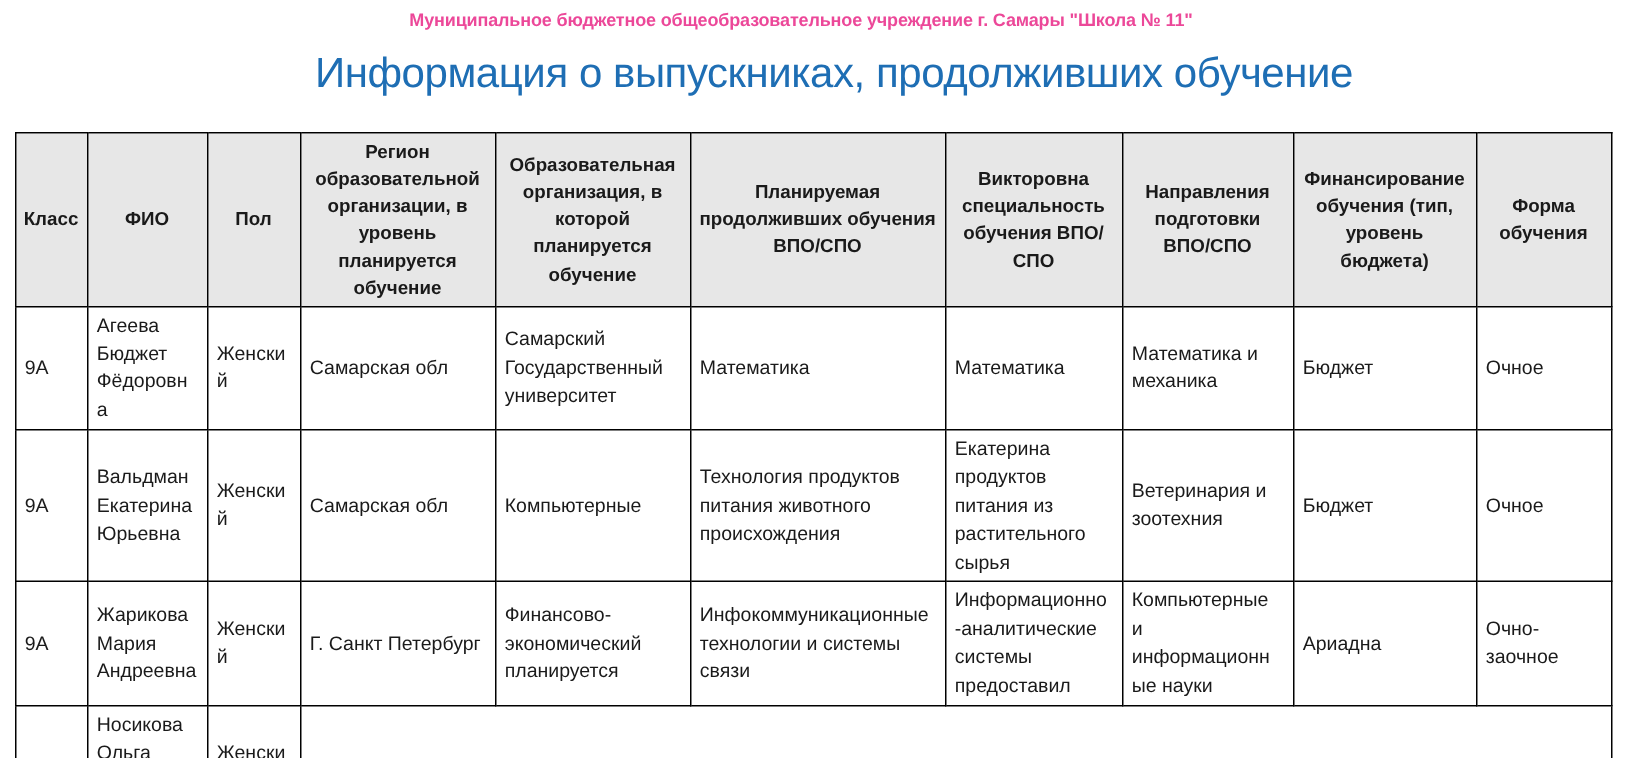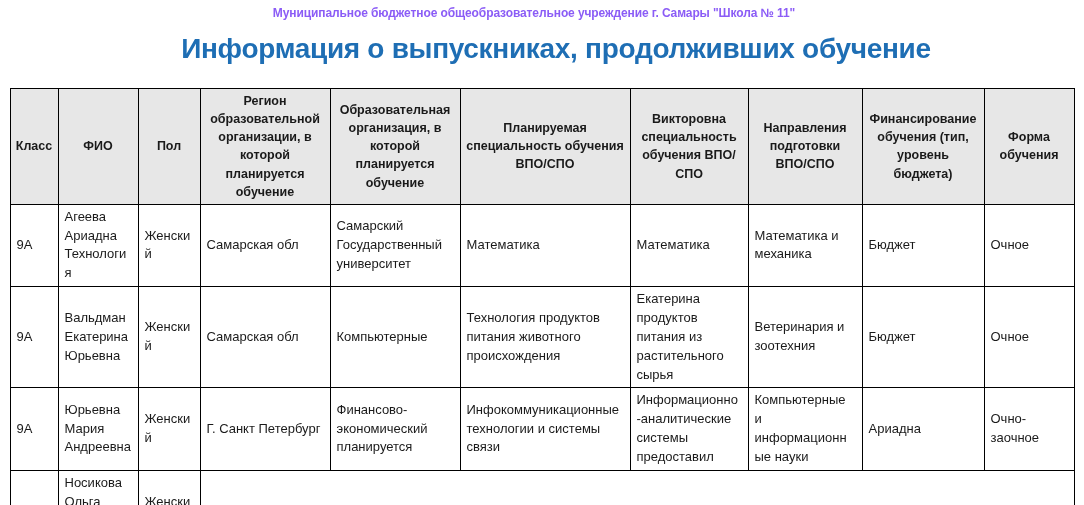--- a/index.html
+++ b/index.html
@@ -5,28 +5,28 @@
   html,body{margin:0;padding:0;background:#ffffff;}
   body{
     width:1084px;min-height:505px;
     font-family:"Liberation Sans","DejaVu Sans",sans-serif;
     color:#1a1a1a;
   }
   .org-line{
     text-align:center;
     font-size:12px;
     font-weight:bold;
-    color:#8b5cf6;
+    color:#ec4899;
     margin:6px 16px 0 0;
     letter-spacing:-0.1px;
   }
   .page-title{
     text-align:center;
     font-size:28px;
-    font-weight:bold;
+    font-weight:normal;
     color:#1e6eb4;
     margin:13px 0 23px 0;
     letter-spacing:-0.3px;
     padding-left:28px;
   }
   table.report{
     border-collapse:collapse;
     table-layout:fixed;
     width:1064px;
     margin:0 auto;
@@ -76,33 +76,33 @@
     <col style="width:118px">
       <col style="width:114px">
       <col style="width:122px">
     <col style="width:90px">
   </colgroup>
   <thead>
     <tr class="header-row">
       <th>Класс</th>
       <th>ФИО</th>
       <th>Пол</th>
-      <th>Регион образовательной организации, в которой планируется обучение</th>
+      <th>Регион образовательной организации, в уровень планируется обучение</th>
       <th>Образовательная организация, в которой планируется обучение</th>
-      <th>Планируемая специальность обучения ВПО/СПО</th>
+      <th>Планируемая продолживших обучения ВПО/СПО</th>
       <th>Викторовна специальность обучения ВПО/СПО</th>
       <th>Направления подготовки ВПО/СПО</th>
       <th>Финансирование обучения (тип, уровень бюджета)</th>
       <th>Форма обучения</th>
     </tr>
   </thead>
   <tbody>
     <tr class="row-0">
       <td>9А</td>
-      <td>Агеева Ариадна Технология</td>
+      <td>Агеева Бюджет Фёдоровна</td>
       <td>Женский</td>
       <td>Самарская обл</td>
       <td>Самарский Государственный университет</td>
       <td>Математика</td>
       <td>Математика</td>
       <td>Математика и механика</td>
       <td>Бюджет</td>
       <td>Очное</td>
     </tr>
     <tr class="row-1">
@@ -112,21 +112,21 @@
       <td>Самарская обл</td>
       <td>Компьютерные</td>
       <td>Технология продуктов питания животного происхождения</td>
       <td>Екатерина продуктов питания из растительного сырья</td>
       <td>Ветеринария и зоотехния</td>
       <td>Бюджет</td>
       <td>Очное</td>
     </tr>
     <tr class="row-2">
       <td>9А</td>
-      <td>Юрьевна Мария Андреевна</td>
+      <td>Жарикова Мария Андреевна</td>
       <td>Женский</td>
       <td>Г. Санкт Петербург</td>
       <td>Финансово-экономический планируется</td>
       <td>Инфокоммуникационные технологии и системы связи</td>
       <td>Информационно-аналитические системы предоставил</td>
       <td>Компьютерные и информационные науки</td>
       <td>Ариадна</td>
       <td>Очно-заочное</td>
     </tr>
     <tr class="row-3">

